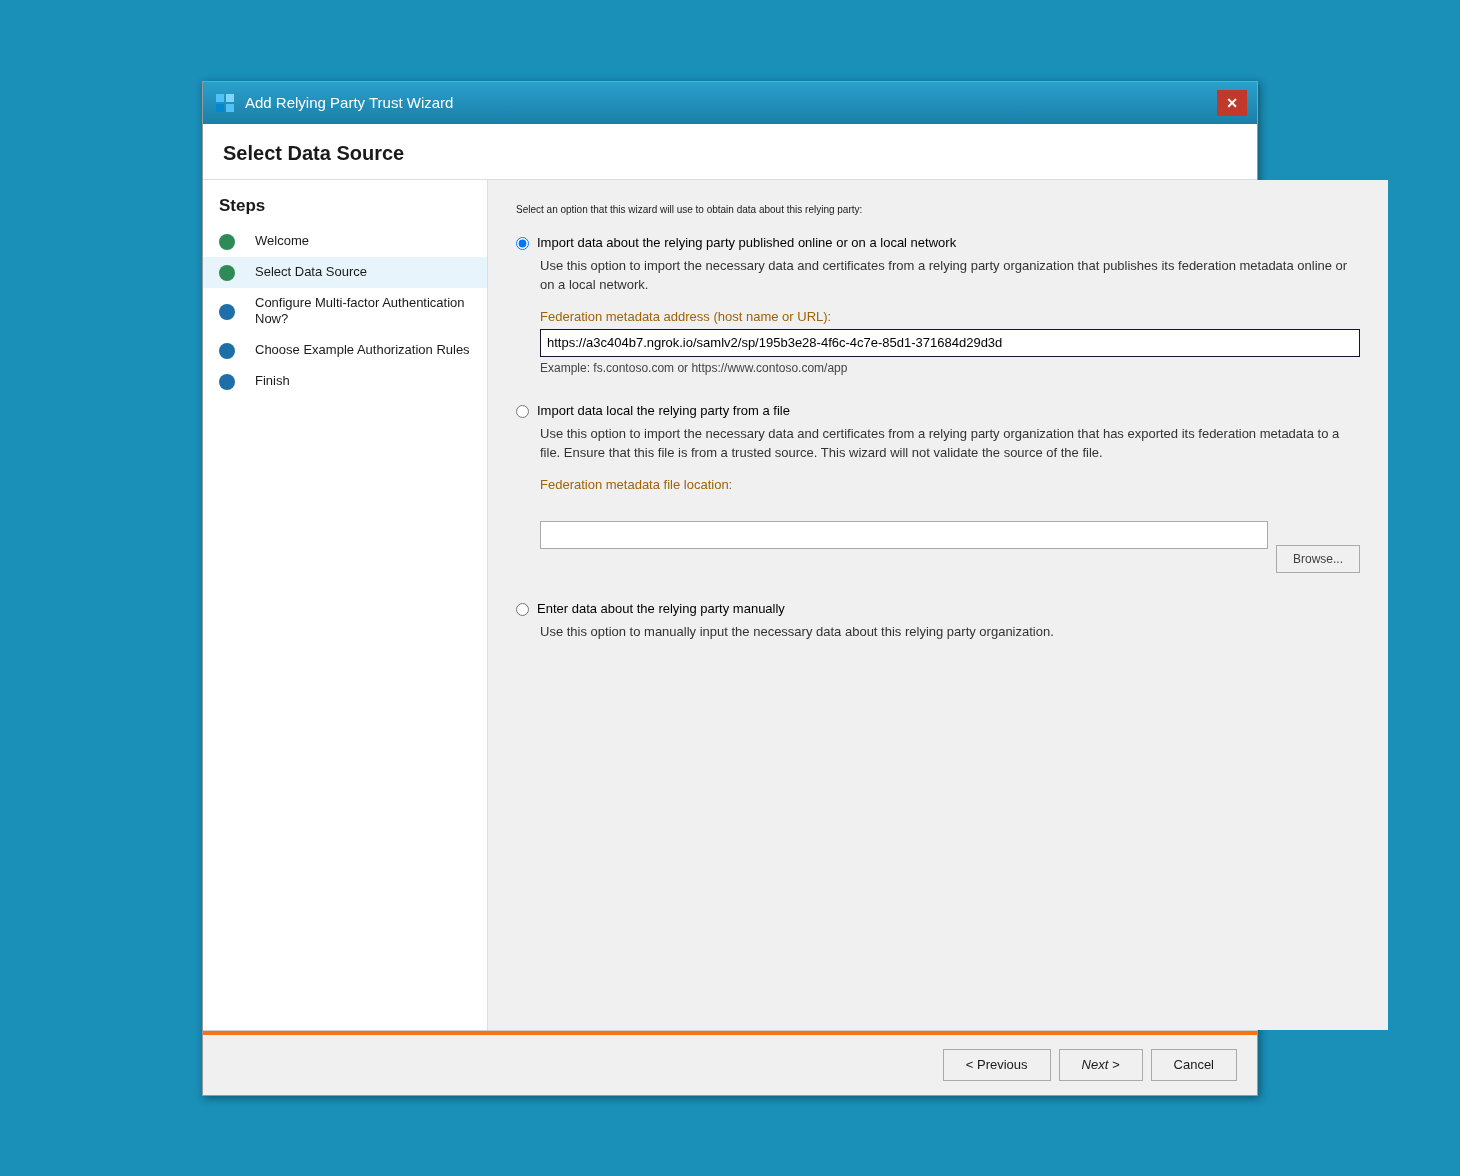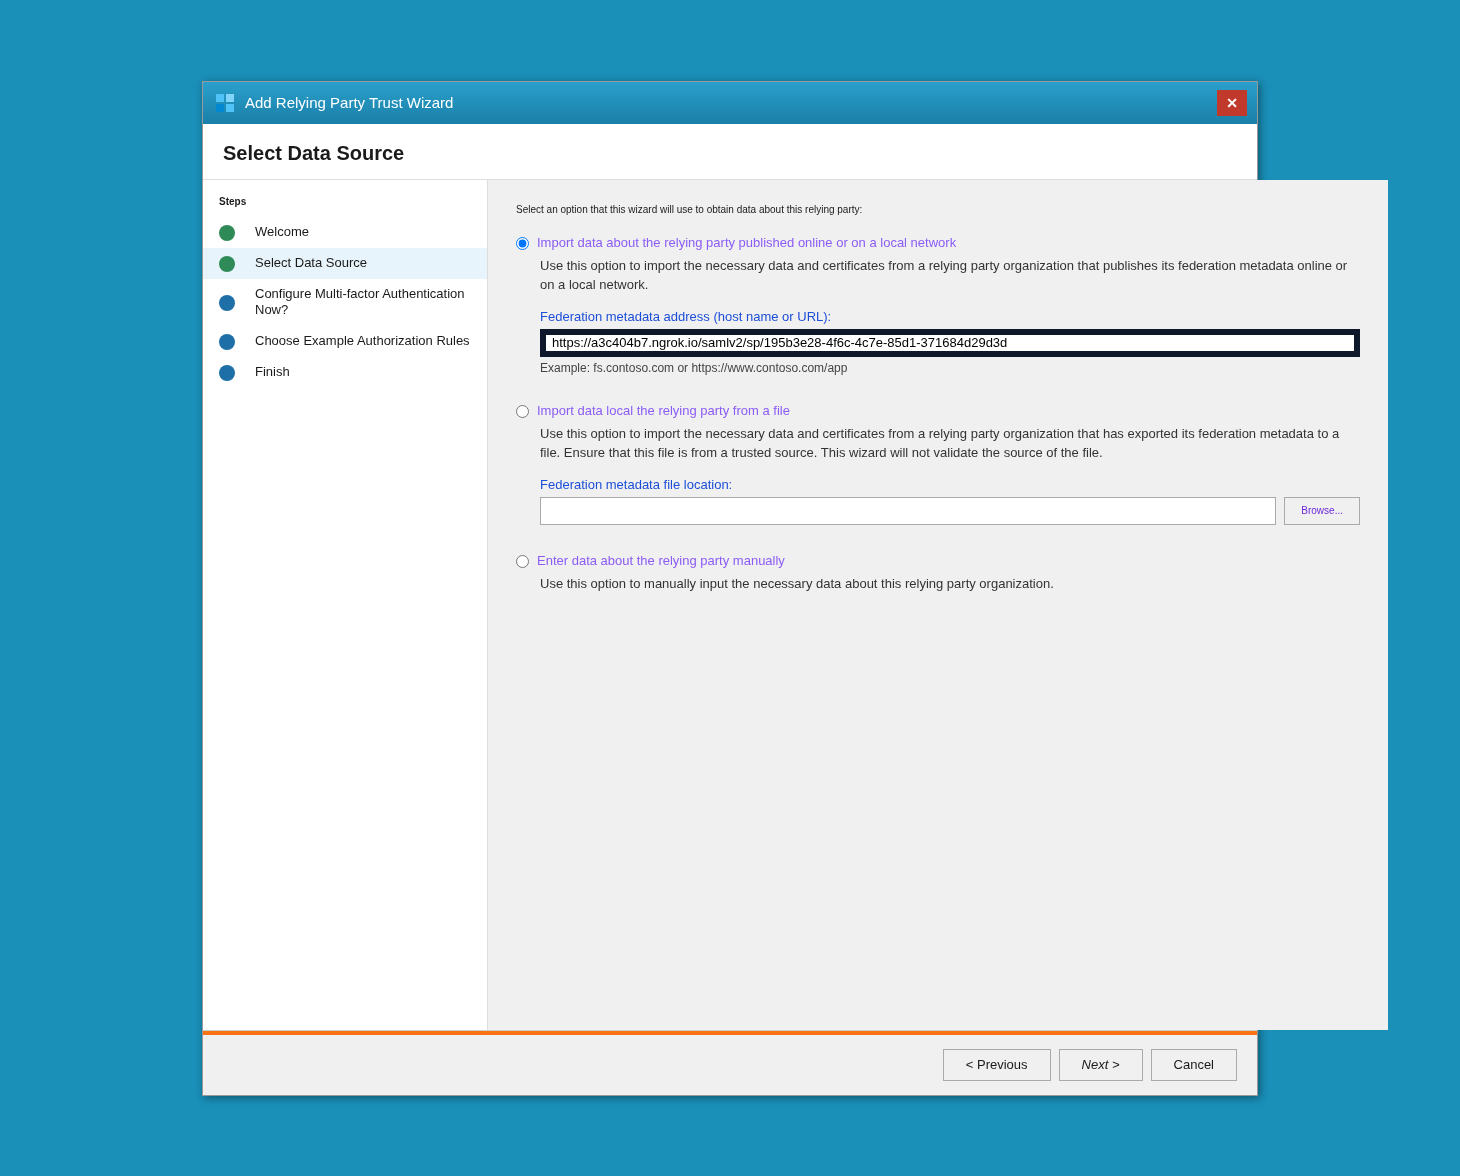--- a/index.html
+++ b/index.html
@@ -85,21 +85,21 @@
     .sidebar {
       width: 285px;
       background: white;
       border-right: 1px solid #ddd;
       padding: 16px 0;
       flex-shrink: 0;
     }
 
     .sidebar-steps-label {
       font-weight: 700;
-      font-size: 10px;
+      font-size: 17px;
       padding: 0 16px 10px 16px;
       color: #1a1a1a;
     }
 
     .sidebar-item {
       display: flex;
       align-items: center;
       gap: 20px;
       padding: 7px 16px;
       cursor: pointer;
@@ -156,47 +156,47 @@
       margin-bottom: 6px;
     }
 
     .option-row input[type="radio"] {
       margin-top: 2px;
       flex-shrink: 0;
     }
 
     .option-label {
       font-size: 13px;
-      color: #8b5cf6;
+      color: #000000;
     }
 
     .option-desc {
       margin-left: 24px;
       font-size: 13px;
       color: #333;
       margin-bottom: 14px;
       line-height: 1.5;
     }
 
     .field-group {
       margin-left: 24px;
       margin-bottom: 8px;
     }
 
     .field-label {
       font-size: 13px;
-      color: #1d4ed8;
+      color: #a16207;
       margin-bottom: 5px;
       display: block;
     }
 
     .field-input {
       width: 820px;
       height: 28px;
-      border: 6px solid #0f172a;
+      border: 1px solid #0f172a;
       padding: 3px 6px;
       font-size: 13px;
       font-family: inherit;
       outline: none;
       background: white;
     }
 
     .field-example {
       font-size: 12px;
       color: #444;
@@ -218,24 +218,25 @@
       font-size: 13px;
       font-family: inherit;
       background: white;
     }
 
     .browse-btn {
       height: 28px;
       padding: 0 16px;
       background: #f0f0f0;
       border: 1px solid #aaa;
-      font-size: 10px;
+      font-size: 12px;
       cursor: pointer;
       font-family: inherit;
-      color: #6d28d9;
+      color: #404040;
+      margin-top: 48px;
     }
 
     .divider-line {
       border: none;
       border-top: 1px solid #ccc;
       margin: 0;
     }
 
     .footer {
       background: #f0f0f0;

